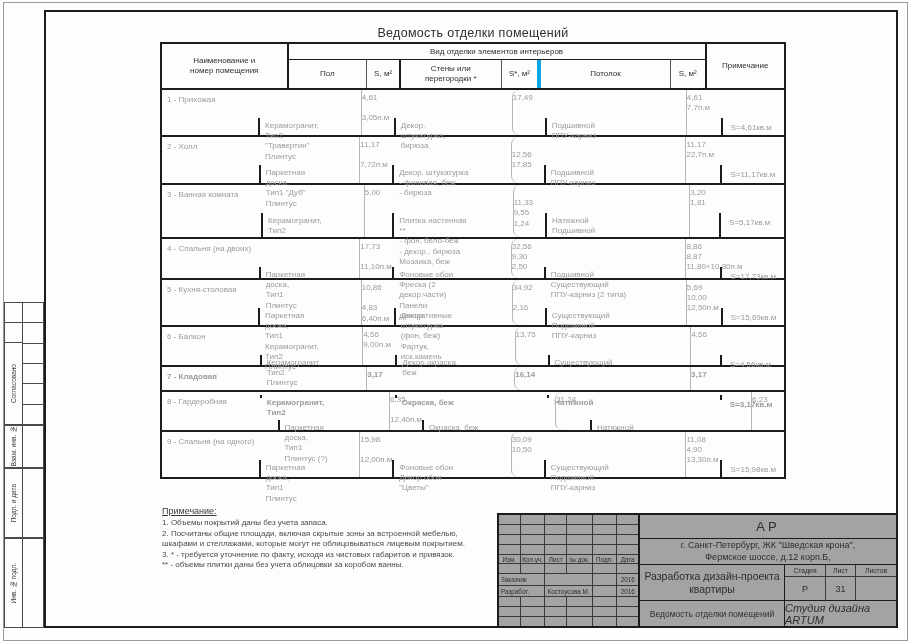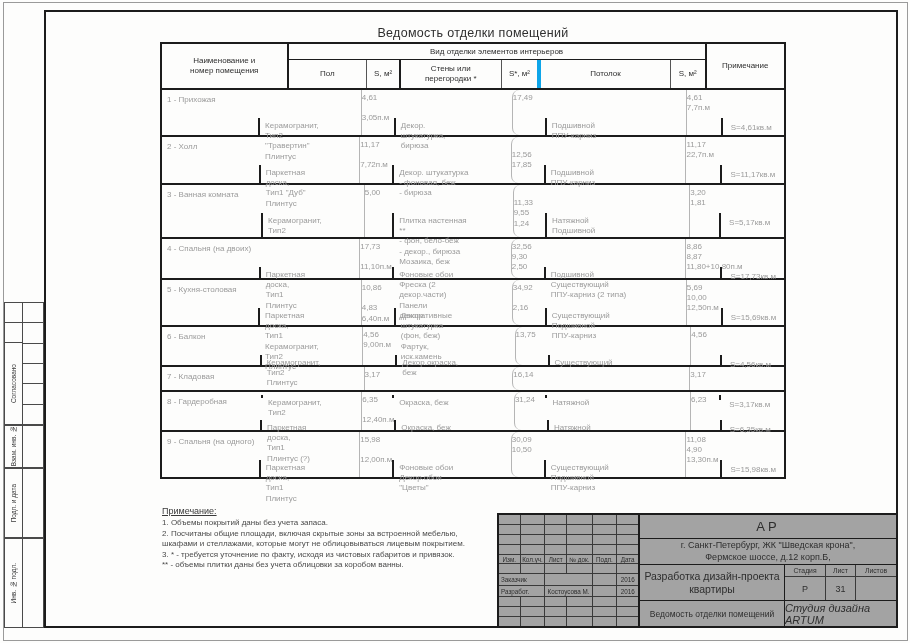--- a/index.html
+++ b/index.html
@@ -270,21 +270,21 @@
       <div class="dc c2 bl2">Керамогранит, Тип2
 Плинтус</div>
       <div class="dc num c3 bl1">4,56
 9,00п.м</div>
       <div class="dc c4 bl2">Декор.окраска, беж</div>
       <div class="dc num c5 bl1">13,75</div>
       <div class="dc c6 bl2">Существующий</div>
       <div class="dc num c7 bl1">4,56</div>
       <div class="dc notecell c8 bl2">S=4,56кв.м</div>
     </div>
-    <div class="tr" style="height:25px;">
+    <div class="tr" style="height:25px;font-weight:bold;">
       <div class="dc room c1">7 - Кладовая</div>
       <div class="dc c2 bl2">Керамогранит, Тип2</div>
       <div class="dc num c3 bl1">3,17</div>
       <div class="dc c4 bl2">Окраска, беж</div>
       <div class="dc num c5 bl1">16,14</div>
       <div class="dc c6 bl2">Натяжной</div>
       <div class="dc num c7 bl1">3,17</div>
       <div class="dc notecell c8 bl2">S=3,17кв.м</div>
     </div>
     <div class="tr" style="height:40px;">
@@ -292,21 +292,20 @@
       <div class="dc c2 bl2">Паркетная доска,
 Тип1
 Плинтус (?)</div>
       <div class="dc num c3 bl1">6,35
 
 12,40п.м</div>
       <div class="dc c4 bl2">Окраска, беж</div>
       <div class="dc num c5 bl1">31,24</div>
       <div class="dc c6 bl2">Натяжной</div>
       <div class="dc num c7 bl1">6,23</div>
-      <div class="dc notecell c8 bl2">S=6,35кв.м</div>
     </div>
     <div class="tr" style="height:45px;">
       <div class="dc room c1">9 - Спальня (на одного)</div>
       <div class="dc c2 bl2">Паркетная доска,
 Тип1
 Плинтус</div>
       <div class="dc num c3 bl1">15,98
 
 12,00п.м</div>
       <div class="dc c4 bl2">Фоновые обои

